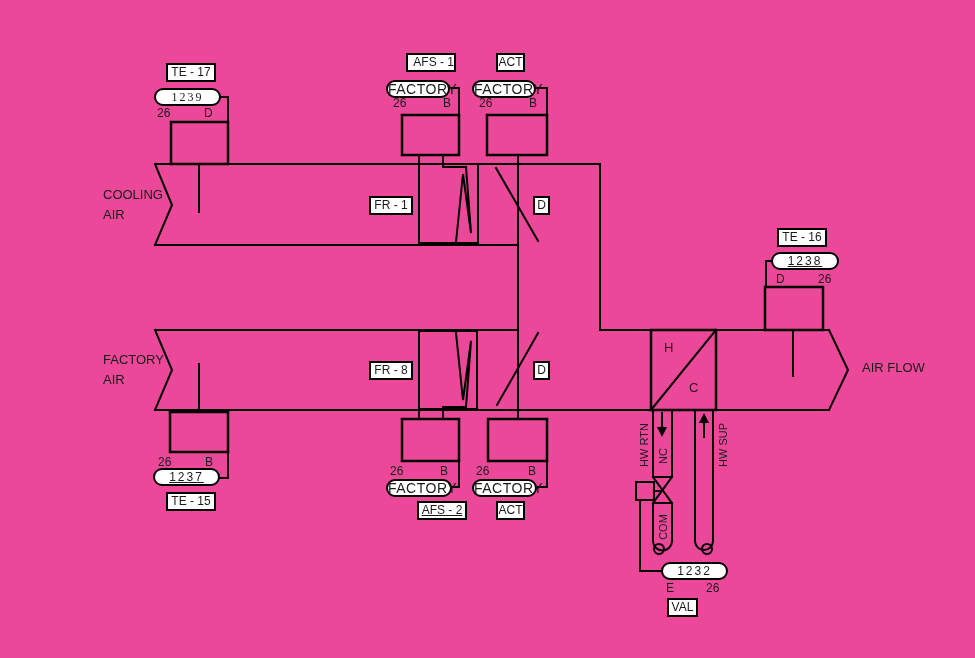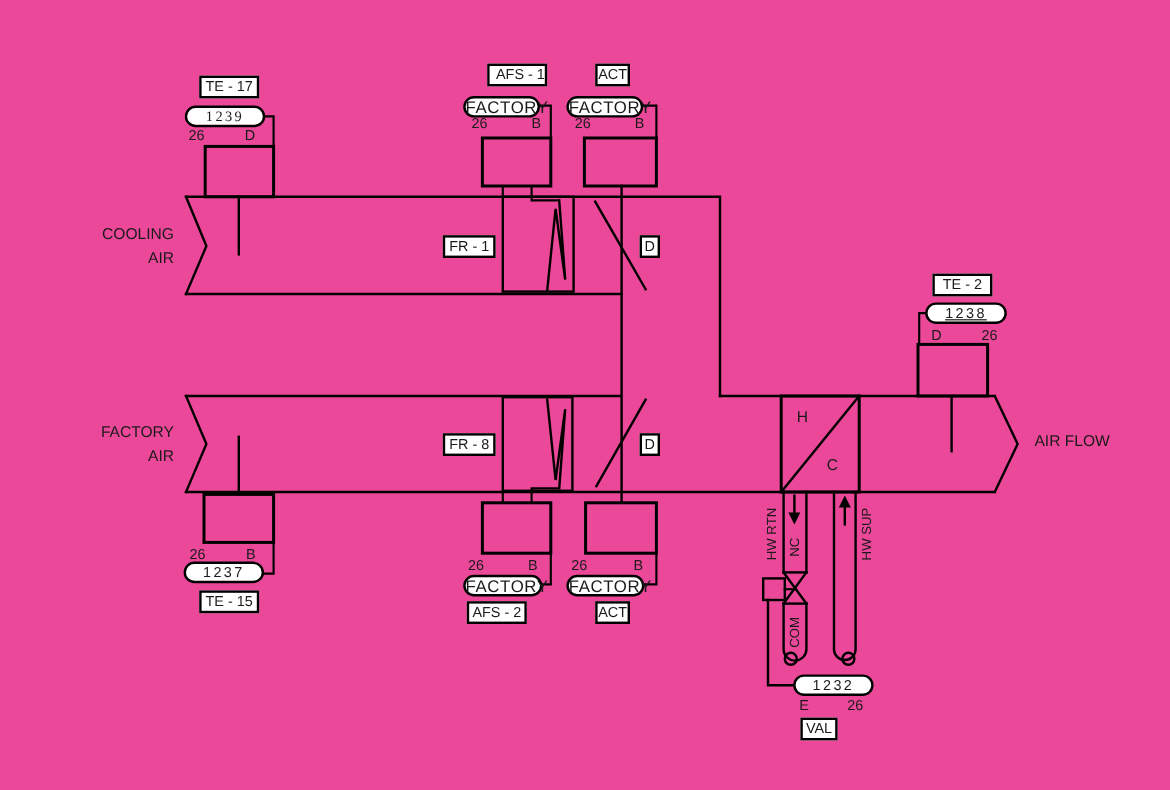--- a/index.html
+++ b/index.html
@@ -8,21 +8,21 @@
   #lines{position:absolute;left:0;top:0;z-index:1;}
   .lbl{position:absolute;z-index:2;font-size:12px;line-height:14px;white-space:nowrap;color:#1a1a1a;}
   .big{font-size:13px;}
   .boxed{position:absolute;z-index:2;border:2px solid #000;background:#fff;
          font-size:12px;height:15px;line-height:15px;text-align:center;white-space:nowrap;}
   .oval{position:absolute;z-index:2;border:2px solid #000;background:#fff;border-radius:12px;
         font-size:12px;height:14px;line-height:14px;text-align:center;letter-spacing:2px;white-space:nowrap;}
   .oval.fact{font-size:14px;letter-spacing:0.5px;text-align:right;}
   .rot{position:absolute;z-index:2;width:100px;height:16px;line-height:16px;text-align:center;
        font-size:11px;white-space:nowrap;transform:rotate(-90deg);transform-origin:center;}
-  .ctr{text-align:right;}
+  .ctr{text-align:left;margin-left:28px;}
 </style>
 </head>
 <body>
 
 <div id="stage">
 
   <svg id="lines" width="975" height="658" viewBox="0 0 975 658" fill="none" stroke="#000" stroke-width="2" stroke-linecap="square" stroke-linejoin="miter">
 
     <g>
       <path d="M155,164 H600 V330"></path>
@@ -134,42 +134,42 @@
   <div class="lbl big ctr" style="left:75px;top:208px;width:70px;">AIR</div>
   <div class="lbl big ctr" style="left:75px;top:353px;width:70px;">FACTORY</div>
   <div class="lbl big ctr" style="left:75px;top:373px;width:70px;">AIR</div>
   <div class="lbl big" style="left:862px;top:361px;">AIR FLOW</div>
 
   <div class="boxed" style="left:369px;top:196px;width:40px;">FR - 1</div>
   <div class="boxed" style="left:533px;top:196px;width:13px;">D</div>
   <div class="boxed" style="left:369px;top:361px;width:40px;">FR - 8</div>
   <div class="boxed" style="left:533px;top:361px;width:13px;">D</div>
 
-  <div class="boxed" style="left:777px;top:228px;width:46px;">TE - 2</div>
+  <div class="boxed" style="left:777px;top:228px;width:46px;">TE - 16</div>
   <div class="oval" style="left:771px;top:252px;width:64px;text-decoration:underline;">1238</div>
   <div class="lbl" style="left:776px;top:272px;">D</div>
   <div class="lbl" style="left:818px;top:272px;">26</div>
 
   <div class="lbl big" style="left:664px;top:341px;">H</div>
   <div class="lbl big" style="left:689px;top:381px;">C</div>
 
   <div class="rot" style="left:594px;top:437px;">HW RTN</div>
   <div class="rot" style="left:613px;top:448px;">NC</div>
   <div class="rot" style="left:613px;top:519px;">COM</div>
   <div class="rot" style="left:673px;top:437px;">HW SUP</div>
 
   <div class="lbl" style="left:158px;top:455px;">26</div>
   <div class="lbl" style="left:205px;top:455px;">B</div>
-  <div class="oval" style="left:153px;top:468px;width:63px;">1237</div>
+  <div class="oval" style="left:153px;top:468px;width:63px;text-decoration:underline;">1237</div>
   <div class="boxed" style="left:166px;top:492px;width:46px;">TE - 15</div>
 
   <div class="lbl" style="left:390px;top:464px;">26</div>
   <div class="lbl" style="left:440px;top:464px;">B</div>
   <div class="oval fact" style="left:386px;top:479px;width:62px;">FACTORY</div>
-  <div class="boxed" style="left:389px;top:501px;width:46px;">AFS - 2</div>
+  <div class="boxed" style="left:417px;top:501px;width:46px;text-decoration:underline;">AFS - 2</div>
 
   <div class="lbl" style="left:476px;top:464px;">26</div>
   <div class="lbl" style="left:528px;top:464px;">B</div>
   <div class="oval fact" style="left:472px;top:479px;width:61px;">FACTORY</div>
   <div class="boxed" style="left:496px;top:501px;width:25px;">ACT</div>
 
   <div class="oval" style="left:661px;top:562px;width:63px;">1232</div>
   <div class="lbl" style="left:666px;top:581px;">E</div>
   <div class="lbl" style="left:706px;top:581px;">26</div>
   <div class="boxed" style="left:667px;top:598px;width:27px;">VAL</div>

